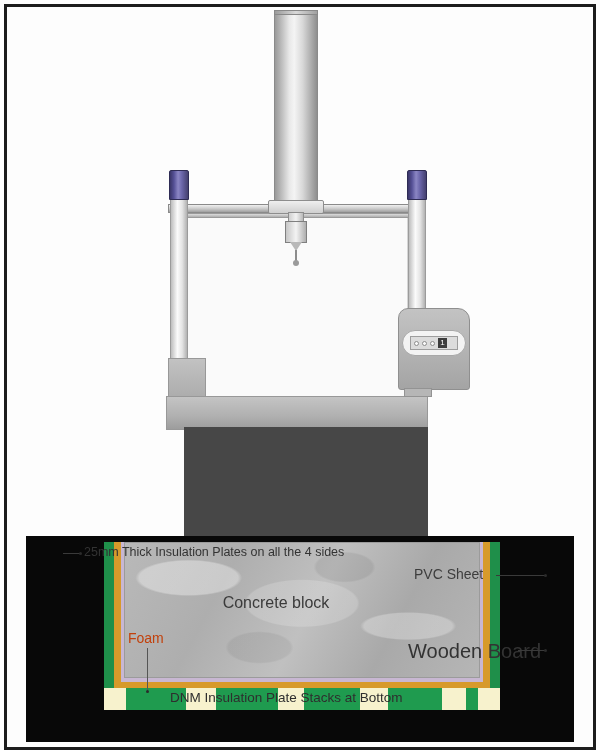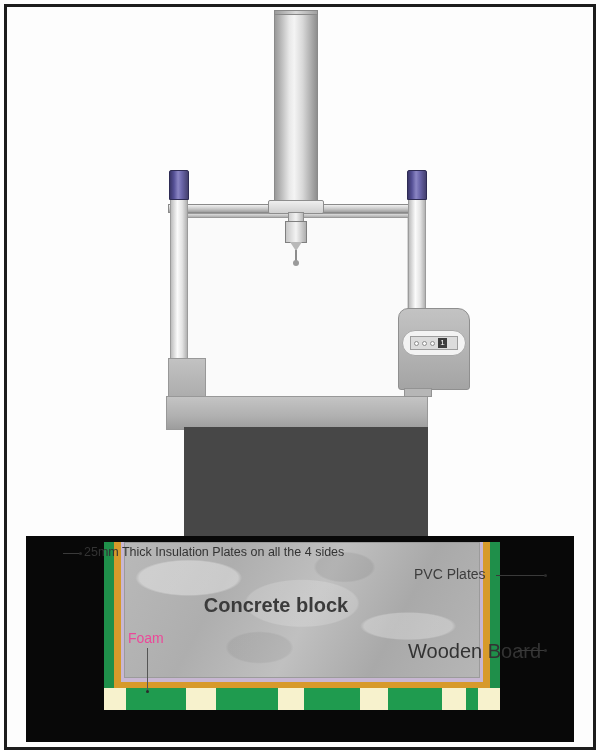--- a/index.html
+++ b/index.html
@@ -297,22 +297,22 @@
       radial-gradient(ellipse at 50% 45%, rgba(255,255,255,.18) 0 22%, rgba(0,0,0,0) 23%),
       linear-gradient(118deg, #b9b9b9 0%, #aeaeae 28%, #c0c0c0 52%, #a9a9a9 74%, #b6b6b6 100%);
     border: 1px solid #9b9b9b;
     box-sizing: border-box;
   }
   .concrete-label {
     position: absolute;
     left: 98px; top: 594px;
     width: 356px;
     text-align: center;
-    font-size: 20px;
-    font-weight: bold;
+    font-size: 16px;
+    font-weight: normal;
     color: #3b3b3b;
     font-family: "Liberation Sans", sans-serif;
   }
 
   
   .plate-strip {
     position: absolute;
     left: 78px; top: 152px;
     width: 396px; height: 22px;
     background: #f4efc9;
@@ -419,26 +419,27 @@
         <div class="seg cream" style="width: 5.55556%;"></div>
       </div>
   </div>
 
   <div class="concrete-label">Concrete block</div>
 
   <div class="leader-h" style="left:63px; top:553px; width:18px;"></div>
   <div class="leader-dot" style="left:79px; top:552px;"></div>
   <div class="anno anno-serif" style="left:84px; top:545px; font-size:12.5px;">25mm Thick  Insulation Plates on all the 4 sides</div>
 
-  <div class="anno anno-sans" style="left:414px; top:566px; font-size:14px; color:#3d3d3d;">PVC Plates</div>
+  <div class="anno anno-sans" style="left:414px; top:566px; font-size:14px; color:#3d3d3d;">PVC Sheet</div>
   <div class="leader-h" style="left:496px; top:575px; width:50px;"></div>
   <div class="leader-dot" style="left:544px; top:574px;"></div>
 
-  <div class="anno anno-sans" style="left:128px; top:630px; font-size:14px; color:#ec4899;">Foam</div>
+  <div class="anno anno-sans" style="left:128px; top:630px; font-size:14px; color:#c2410c;">Foam</div>
   <div class="leader-v" style="left:147px; top:648px; height:44px;"></div>
   <div class="leader-dot" style="left:146px; top:690px;"></div>
 
   <div class="anno anno-serif" style="left:408px; top:640px; font-size:20px;">Wooden Board</div>
   <div class="leader-h" style="left:518px; top:650px; width:28px;"></div>
   <div class="leader-dot" style="left:544px; top:649px;"></div>
 
+  <div class="anno anno-serif" style="left:170px; top:690px; font-size:13.5px; color:#2e2e2e;">DNM Insulation Plate Stacks at Bottom</div>
 
 </div>
 
 </body></html>

